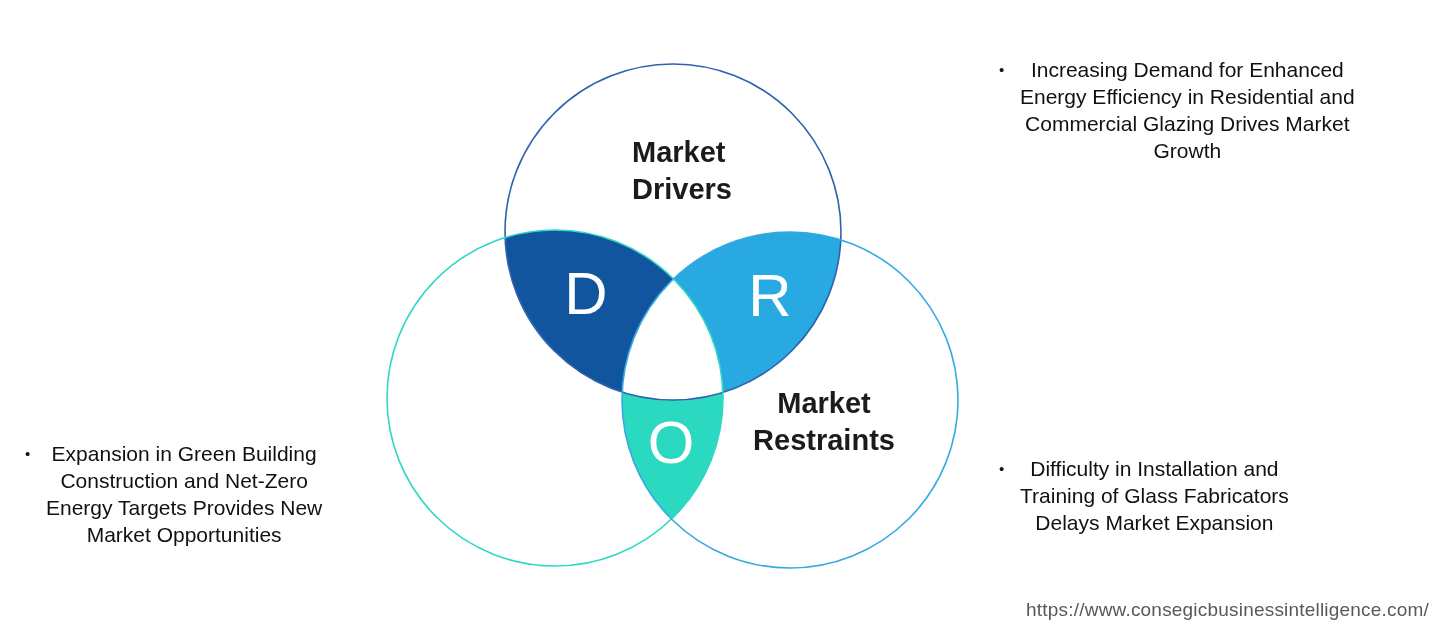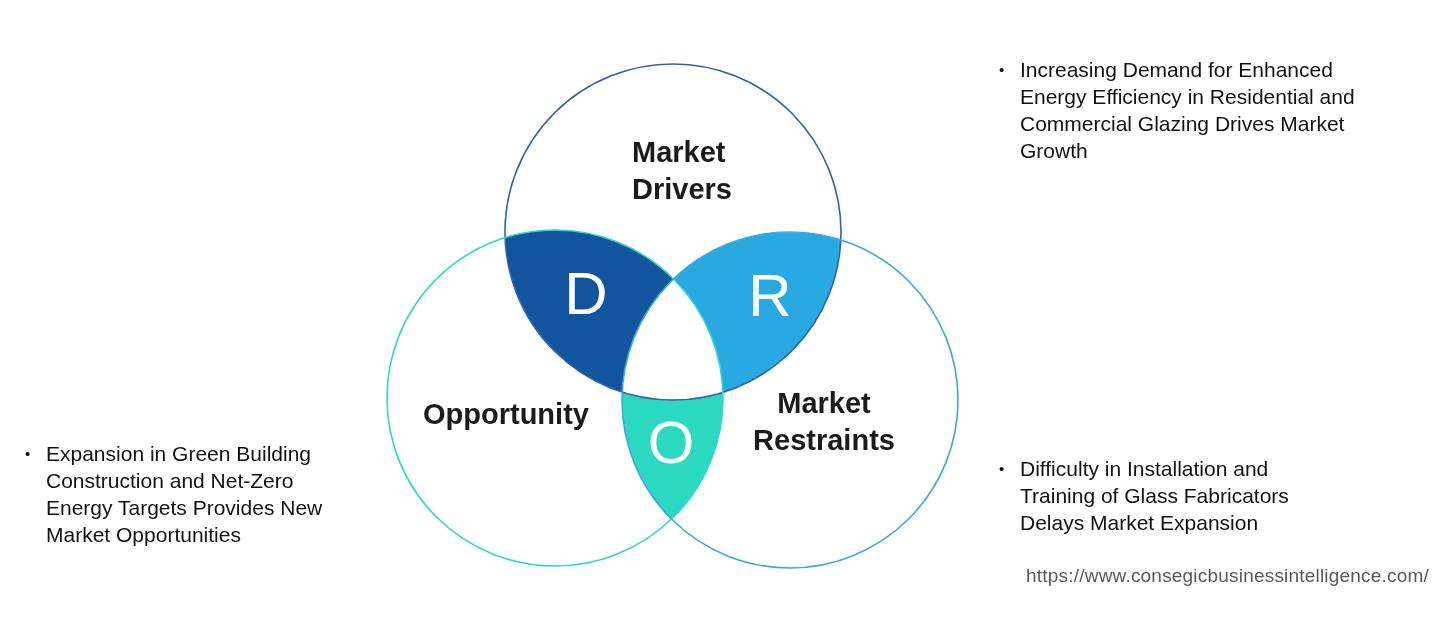--- a/index.html
+++ b/index.html
@@ -51,29 +51,29 @@
     line-height: 27px;
     color: #111111;
   }
   .note .bullet {
     font-size: 15px;
     line-height: 27px;
     width: 12px;
     flex: 0 0 auto;
     margin-right: 9px;
   }
-  .note .note-text { white-space: pre-line; }
+  .note .note-text { white-space: pre-line; text-align: center; }
   .note-driver      { left: 999px; top: 56px;  }
   .note-opportunity { left: 25px;  top: 440px; }
   .note-restraint   { left: 999px; top: 455px; }
 
   .footer-url {
     position: absolute;
     right: 24px;
-    top: 565px;
+    top: 599px;
     font-size: 19px;
     color: #595959;
     letter-spacing: 0.2px;
   }
 </style>
 </head>
 <body>
 
 <div class="canvas">
 
@@ -109,21 +109,20 @@
     <circle cx="555" cy="398" r="168" fill="none" stroke-width="1.6" stroke="#2fd7c6"></circle>
     <circle cx="790" cy="400" r="168" fill="none" stroke-width="1.6" stroke="#38a9e0"></circle>
   </svg>
 
   <div class="overlap-letter letter-d">D</div>
   <div class="overlap-letter letter-r">R</div>
   <div class="overlap-letter letter-o">O</div>
 
   <div class="circle-label label-drivers">Market
 Drivers</div>
-  <div class="circle-label label-opportunity">Opportunity</div>
   <div class="circle-label label-restraints">Market
 Restraints</div>
 
   <div class="note note-driver">
     <span class="bullet">•</span>
     <span class="note-text">Increasing Demand for Enhanced
 Energy Efficiency in Residential and
 Commercial Glazing Drives Market
 Growth</span>
   </div>

